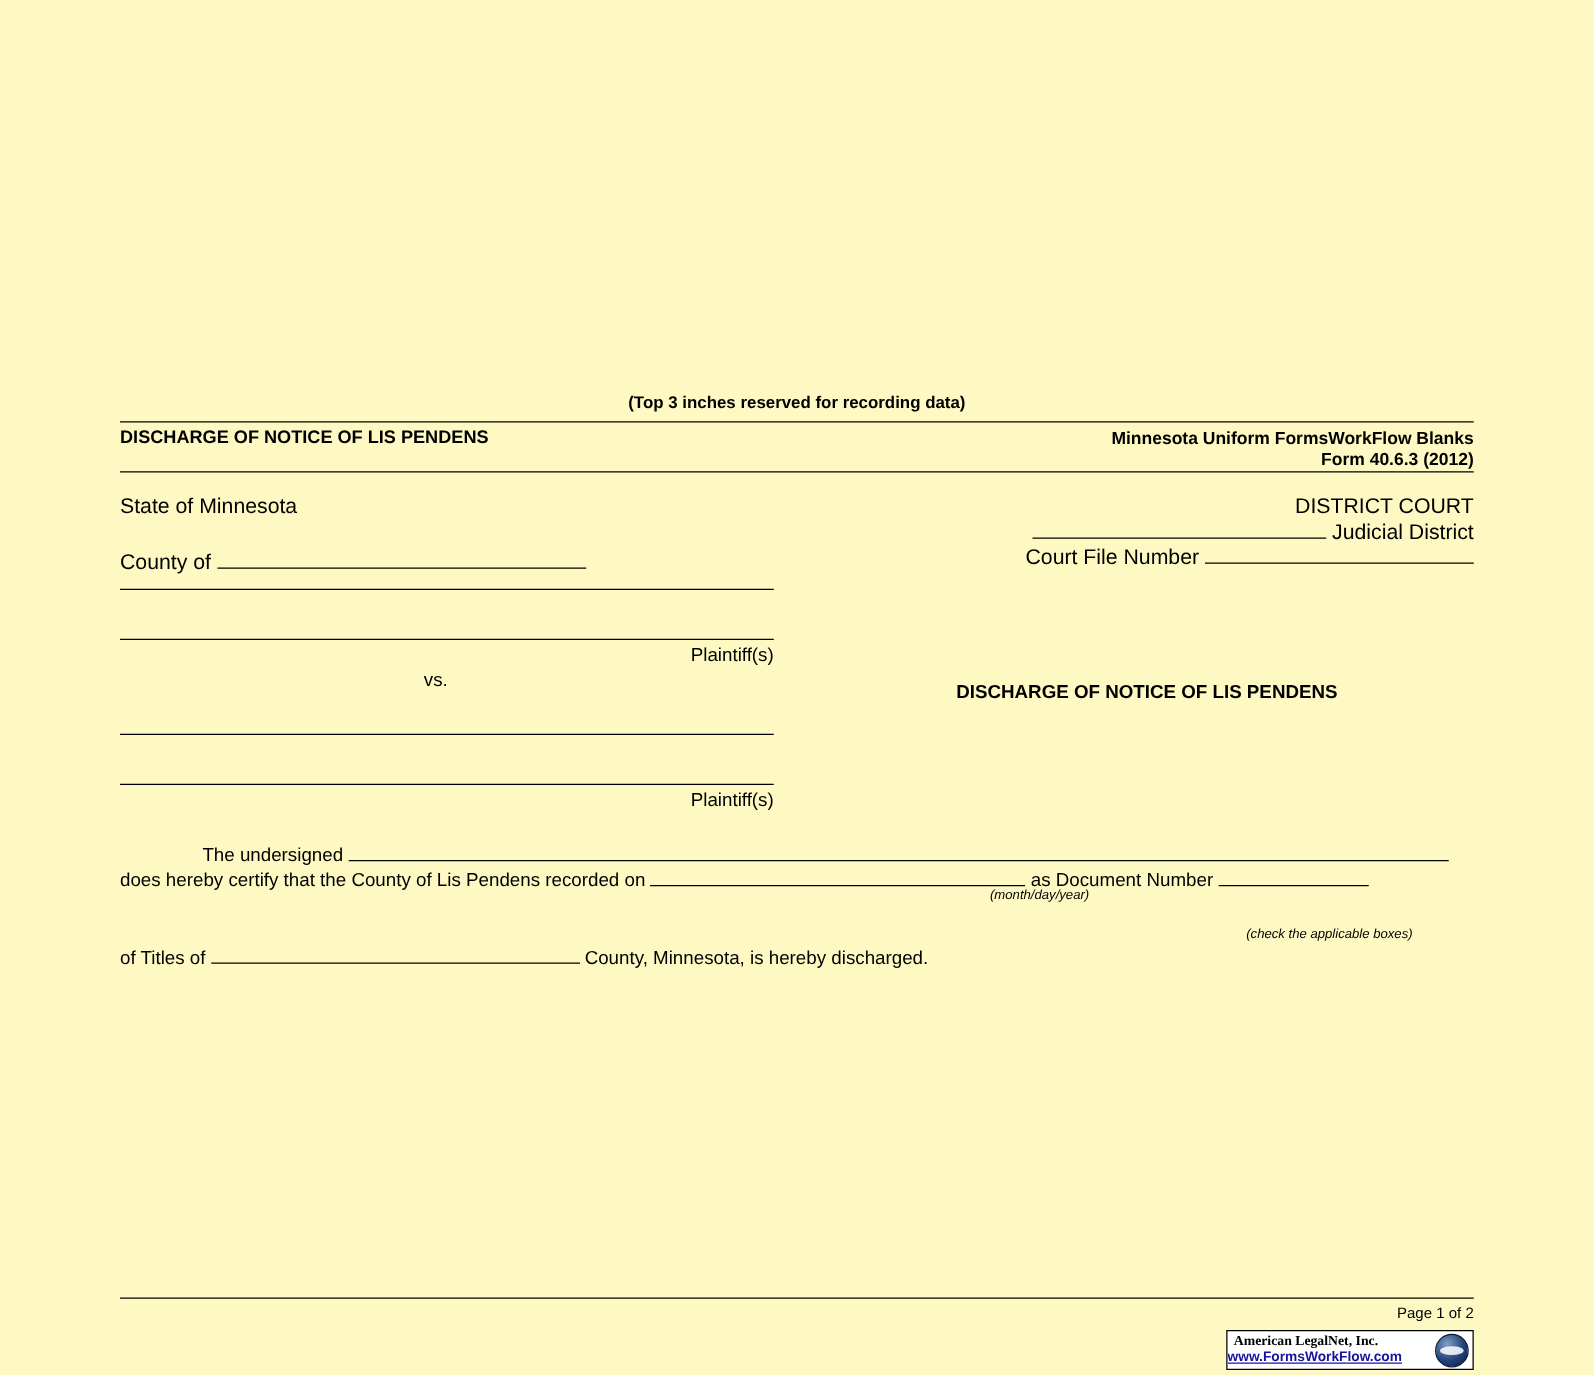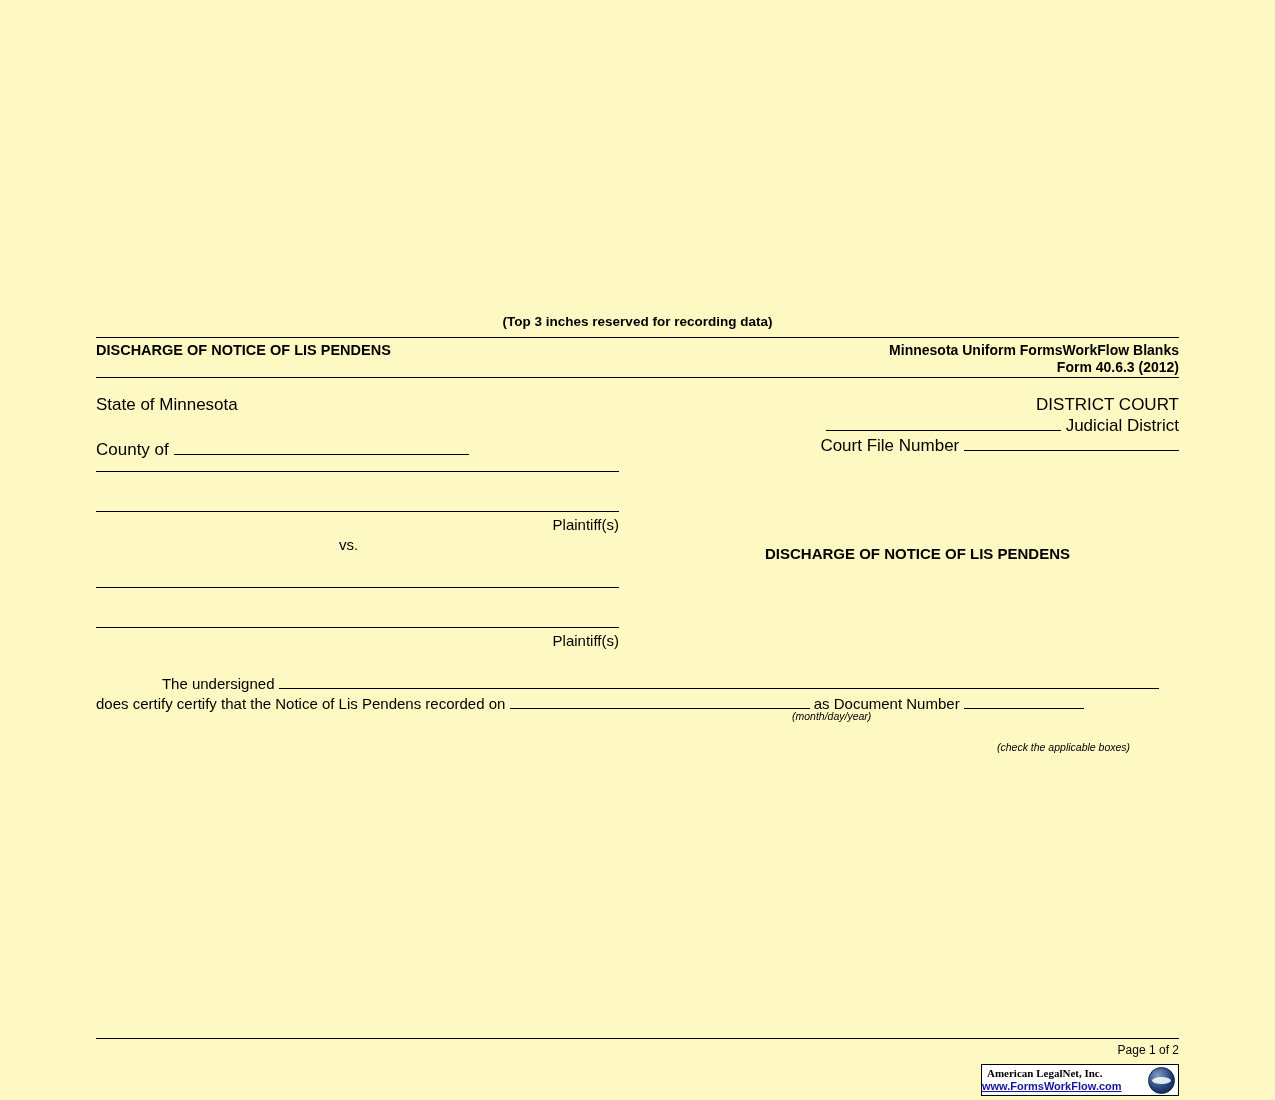--- a/index.html
+++ b/index.html
@@ -237,29 +237,34 @@
     <div class="fullline" style="top:627px;"></div>
     <div class="label-right" style="top:632px;">Plaintiff(s)</div>
 
     <div class="body-line" style="top:673px;">
       <span style="display:inline-block;width:62px;"></span>
       <span>The undersigned</span>
       <span class="ul" style="width:880px;"></span>
     </div>
 
     <div class="body-line" style="top:693px;">
-      <span>does certify certify that the Notice of Lis Pendens recorded on</span>
+      <span>does hereby certify that the County of Lis Pendens recorded on</span>
       <span class="ul" style="width:300px;"></span>
       <span>as Document Number</span>
       <span class="ul" style="width:120px;"></span>
     </div>
     <div class="tiny" style="top:710px; left:696px;">(month/day/year)</div>
 
     <div class="tiny" style="top:741px; left:901px;">(check the applicable boxes)</div>
 
+    <div class="body-line" style="top:755px;">
+      <span>of Titles of</span>
+      <span class="ul" style="width:295px;"></span>
+      <span>County, Minnesota, is hereby discharged.</span>
+    </div>
 
     <div class="rule rule-bottom"></div>
     <div class="page-num">Page 1 of 2</div>
 
     <div class="logo">
       <div class="logo-txt1">American LegalNet, Inc.</div>
       <div class="logo-txt2">www.FormsWorkFlow.com</div>
       <div class="logo-mark"></div>
     </div>
 

